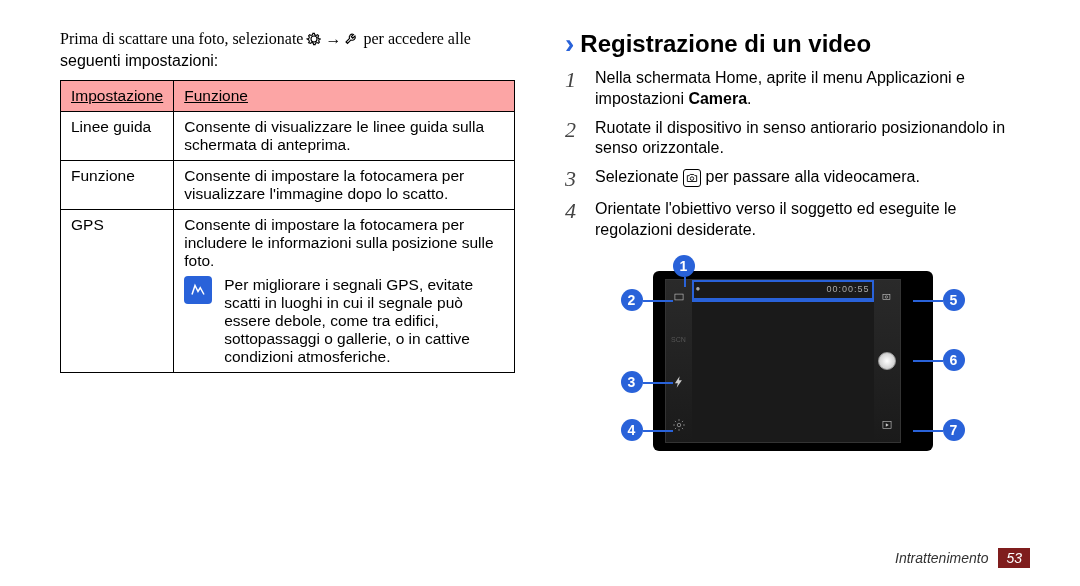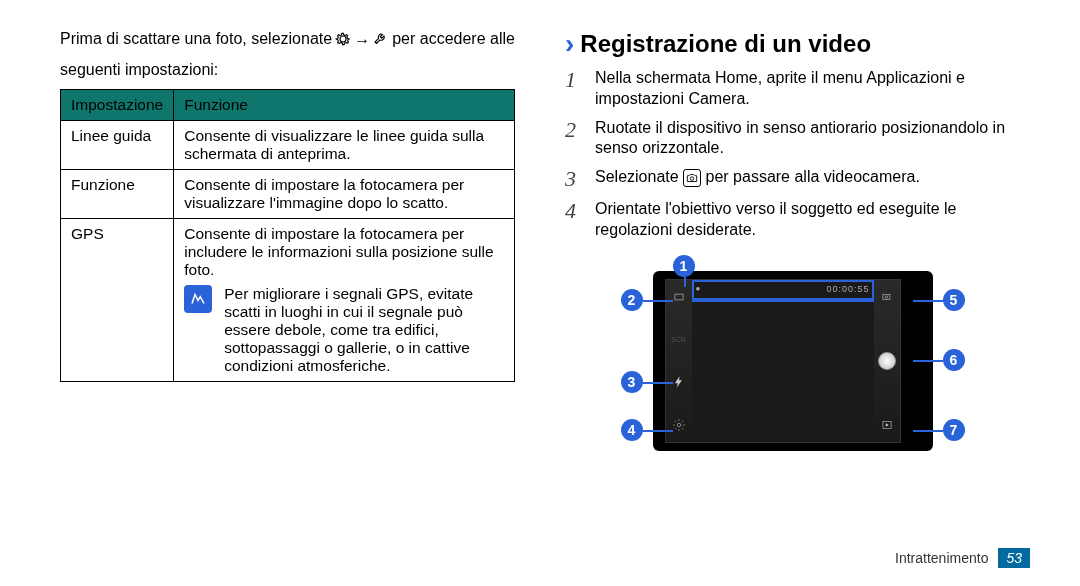--- a/index.html
+++ b/index.html
@@ -10,30 +10,30 @@
     font-family: "Myriad Pro", "Segoe UI", Arial, sans-serif;
     font-size: 16px;
     color: #000;
     position: relative;
     display: flex;
     padding: 30px 50px 20px 50px;
   }
   .col { flex: 1; padding: 0 10px; }
   .col-left { padding-right: 30px; }
   .col-right { padding-left: 20px; }
-  .intro-line { margin-bottom: 13px; display: flex; flex-wrap: wrap; align-items: center; gap: 2px; }
+  .intro-line { margin-bottom: 4px; display: flex; flex-wrap: wrap; align-items: center; gap: 2px; font-family: Liberation Serif, serif; }
   .intro-line span.txt {}
   .gear-icon, .wrench-icon, .cam-icon {
     width: 18px; height: 18px; display: inline-flex; align-items: center; justify-content: center;
     vertical-align: middle;
   }
   .gear-icon svg, .wrench-icon svg, .cam-icon svg { width: 100%; height: 100%; }
   table { width: 100%; border-collapse: collapse; margin-top: 10px; font-size: 15.5px; }
   th, td { border: 1px solid #000; padding: 6px 10px; text-align: left; vertical-align: top; }
-  th { background: #0f766e; font-weight: normal; }
+  th { background: #fca5a5; font-weight: normal; text-decoration: underline; }
   .note-row { display: flex; gap: 12px; margin-top: 6px; }
   .note-icon {
     width: 28px; height: 28px; flex: 0 0 28px;
     background: #2962d9; border-radius: 4px;
     display: flex; align-items: center; justify-content: center;
     color: #fff;
   }
   .note-icon svg { width: 18px; height: 18px; stroke: #fff; fill: none; stroke-width: 2; }
   .heading { display: flex; align-items: center; gap: 6px; margin-bottom: 10px; }
   .heading .chev {
@@ -85,26 +85,26 @@
   .cam-top-overlay {
     position:absolute; top:0; left:26px; right:26px; height:22px;
     border:2px solid #2962d9; pointer-events:none;
   }
   .cam-time { color:#aaa; font-size:9px; letter-spacing:1px;margin-left:20px;}
   .footer {
     position: absolute; bottom: 18px; right: 50px;
     display: flex; align-items: center; gap: 10px;
     font-size: 14px;
   }
-  .footer .section-name { color: #333; }
+  .footer .section-name { font-style: italic; color: #333; }
   .footer .page-badge {
-    background: #0369a1; color: #fff; padding: 2px 8px;
+    background: #7f1d1d; color: #fff; padding: 2px 8px;
     font-style: italic; font-size: 14px;
   }
-  b { font-weight: normal; }
+  b { font-weight: bold; }
   .cline { position:absolute; background:#2962d9; }
 </style>
 </head>
 <body>
 
 <div class="col col-left">
   <div class="intro-line">
     <span class="txt">Prima di scattare una foto, selezionate</span>
     <span class="gear-icon">
       <svg viewBox="0 0 24 24">

